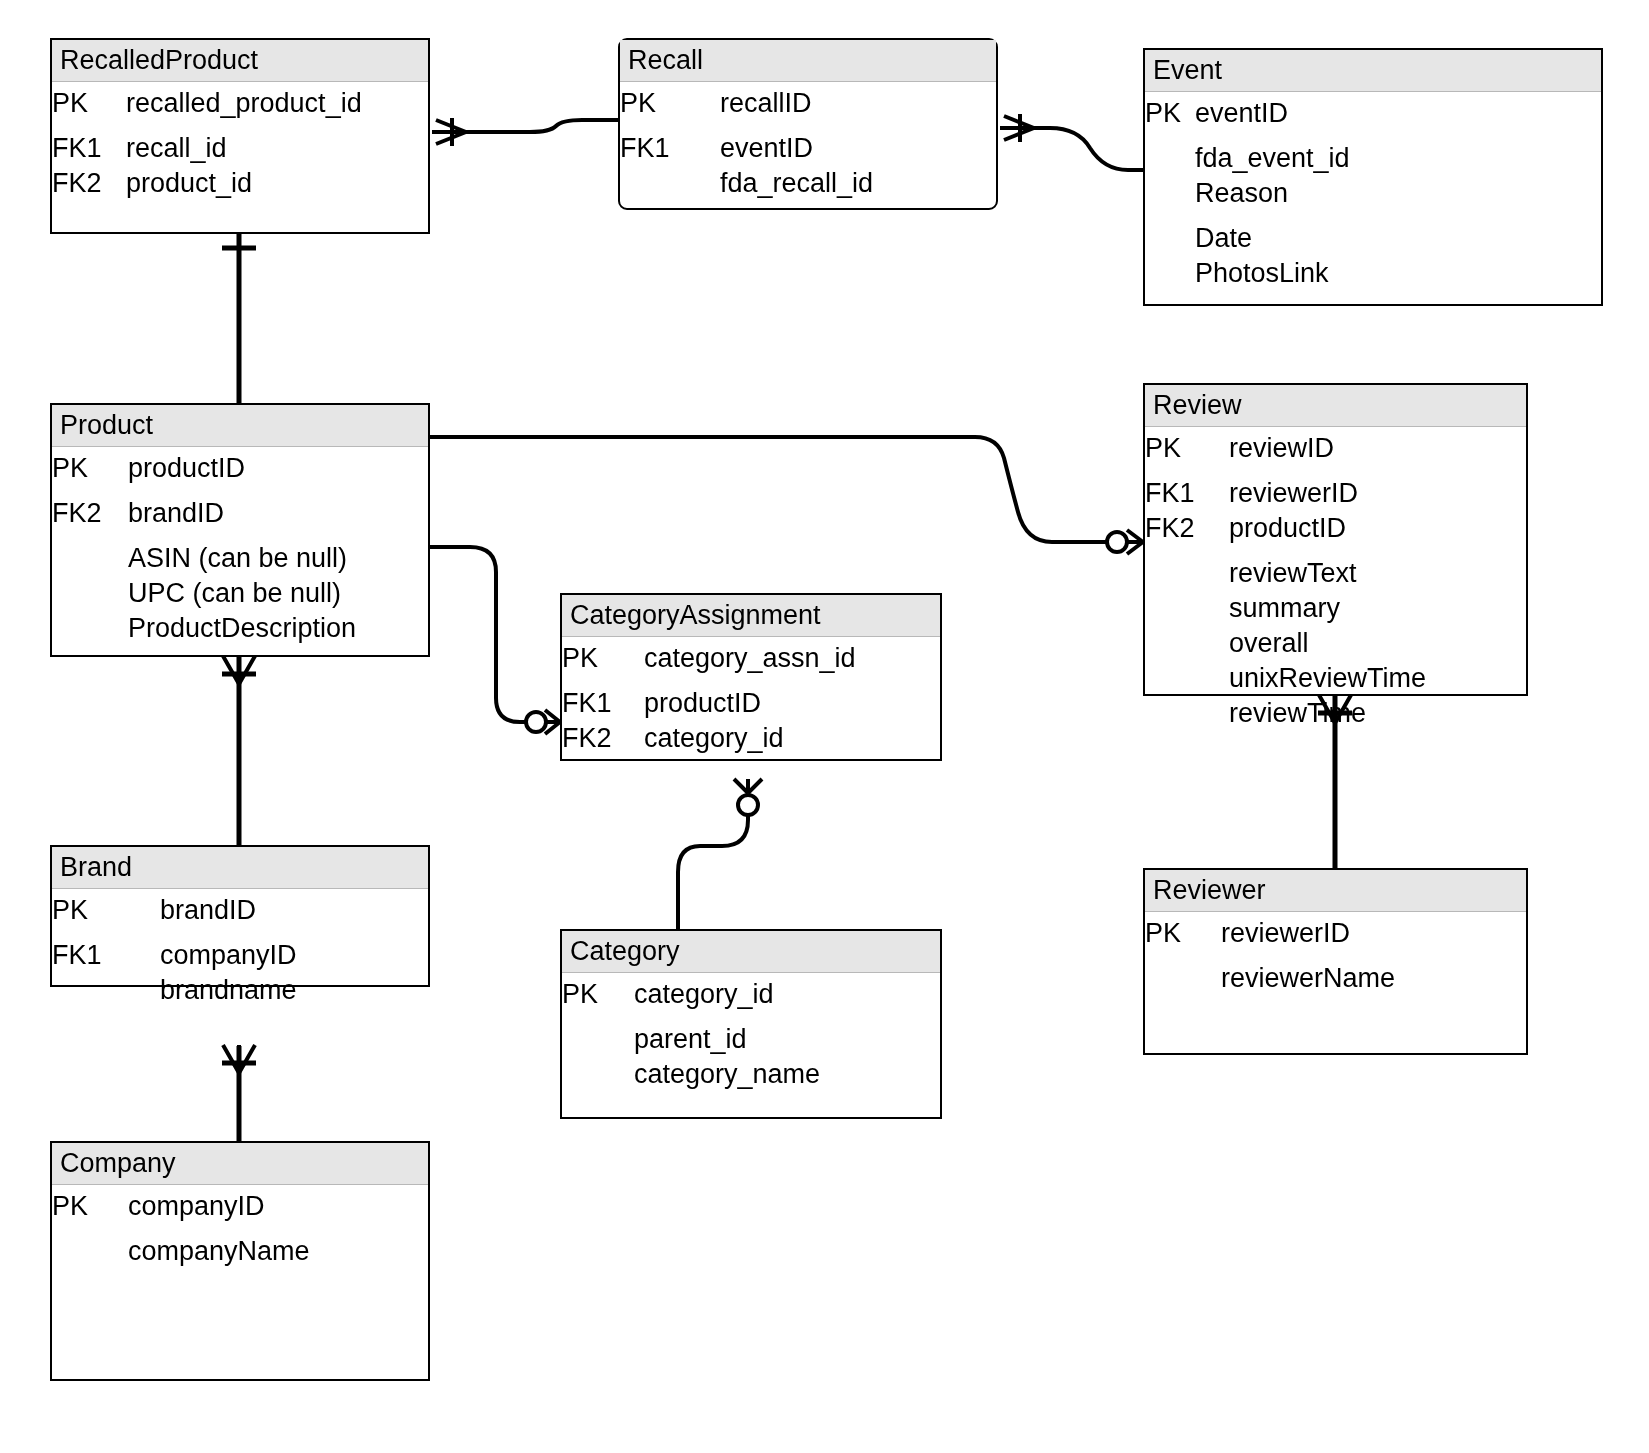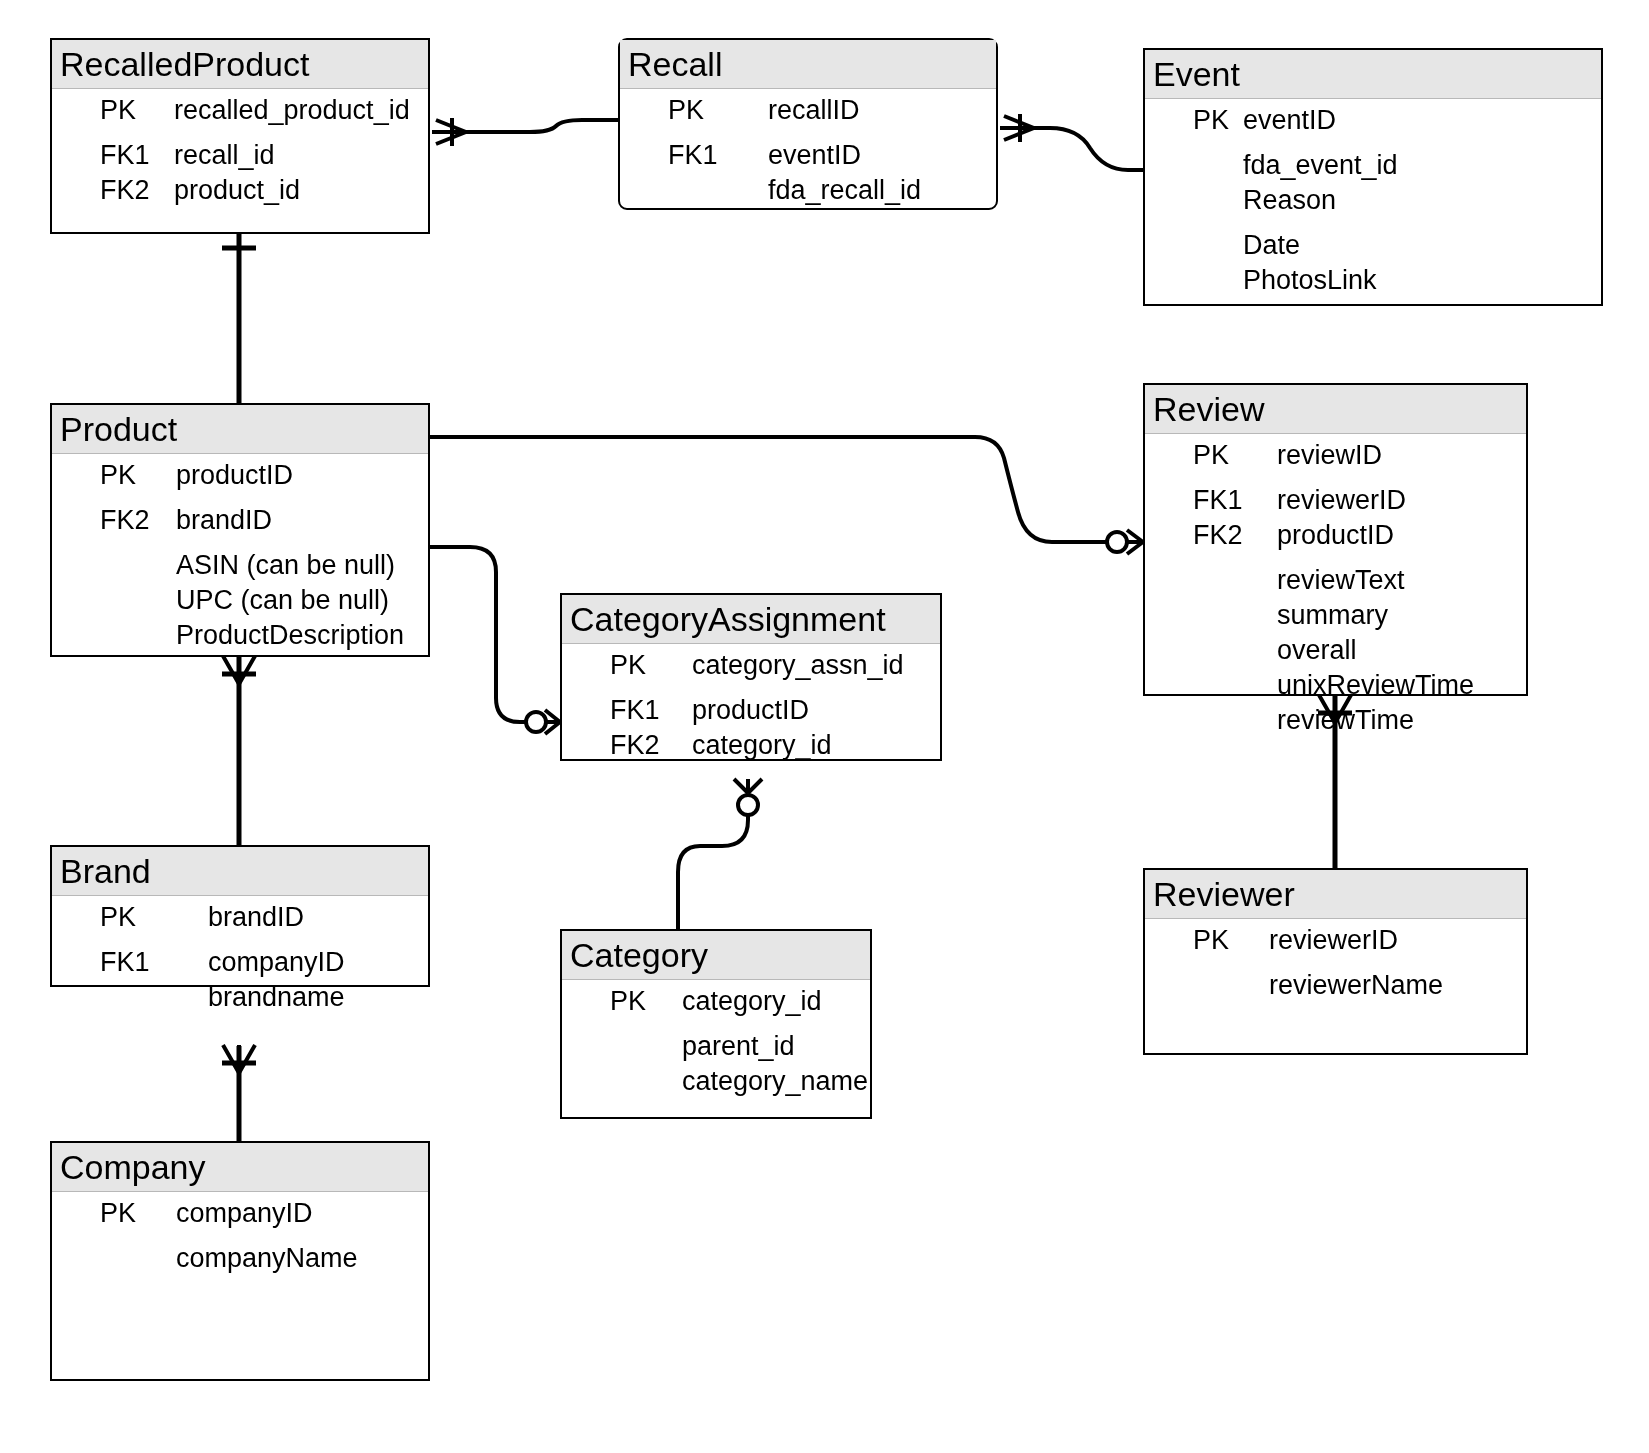--- a/index.html
+++ b/index.html
@@ -24,40 +24,39 @@
   .entity-box {
     position: absolute;
     box-sizing: border-box;
     border: 2.5px solid #000000;
     background: #ffffff;
     z-index: 2;
   }
   .entity-header {
     background: #e6e6e6;
     border-bottom: 1px solid #b8b8b8;
-    font-size: 34px;
+    font-size: 27px;
     line-height: 1;
     padding: 7px 0 7px 8px;
     color: #000;
     white-space: nowrap;
   }
   .attr-list {
     padding-top: 8px;
   }
   .attr-row {
     display: flex;
     font-size: 27px;
     line-height: 1;
     color: #000;
     white-space: nowrap;
   }
   .attr-key {
     padding-left: 0;
     flex: 0 0 auto;
-    margin-left: 48px;
   }
   .attr-name {
     flex: 1 1 auto;
   }
   .gap-lg { margin-top: 18px; }
   .gap-sm { margin-top: 8px; }
 </style>
 </head>
 <body>
 
@@ -267,21 +266,21 @@
         <div class="attr-row gap-lg">
           <span class="attr-key" style="width: 108px;">FK1</span>
           <span class="attr-name">companyID</span>
         </div>
         <div class="attr-row gap-sm">
           <span class="attr-key" style="width: 108px;"></span>
           <span class="attr-name">brandname</span>
         </div>
       </div>
     </div>
-    <div class="entity-box" style="left: 560px; top: 929px; width: 312px; height: 190px;">
+    <div class="entity-box" style="left: 560px; top: 929px; width: 382px; height: 190px;">
       <div class="entity-header">Category</div>
       <div class="attr-list">
         <div class="attr-row">
           <span class="attr-key" style="width: 72px;">PK</span>
           <span class="attr-name">category_id</span>
         </div>
         <div class="attr-row gap-lg">
           <span class="attr-key" style="width: 72px;"></span>
           <span class="attr-name">parent_id</span>
         </div>

